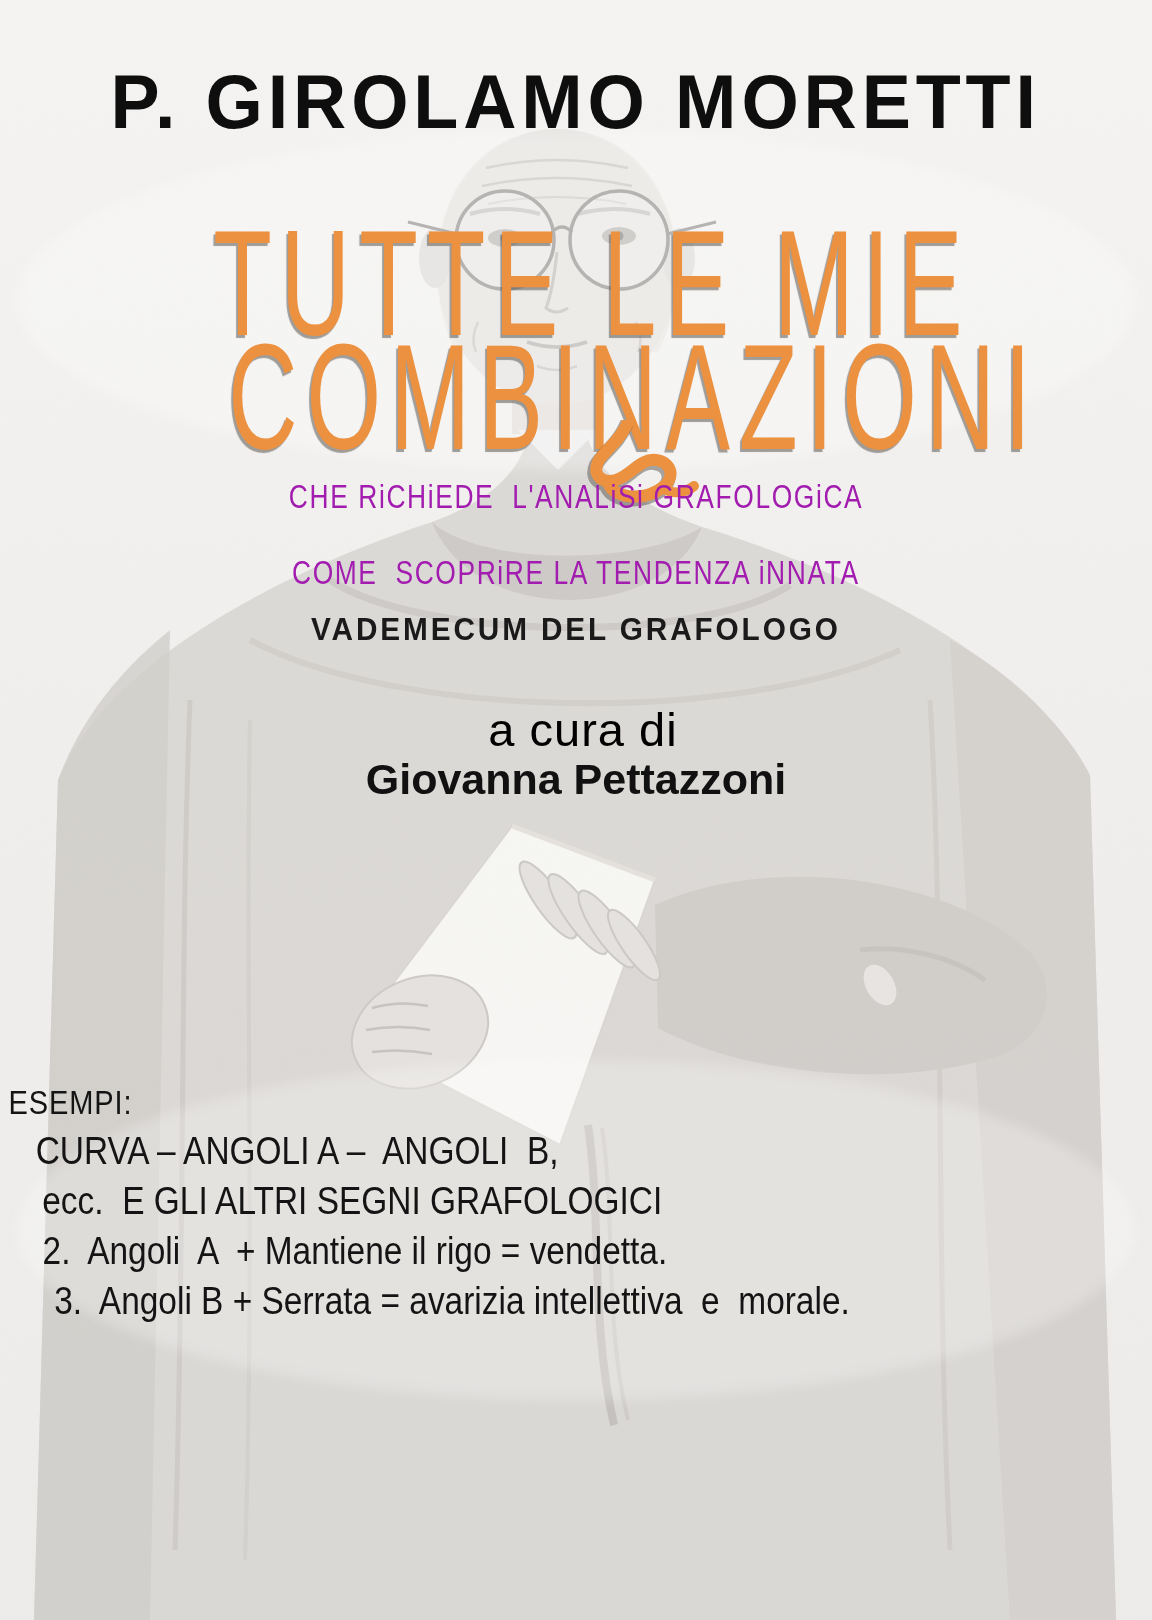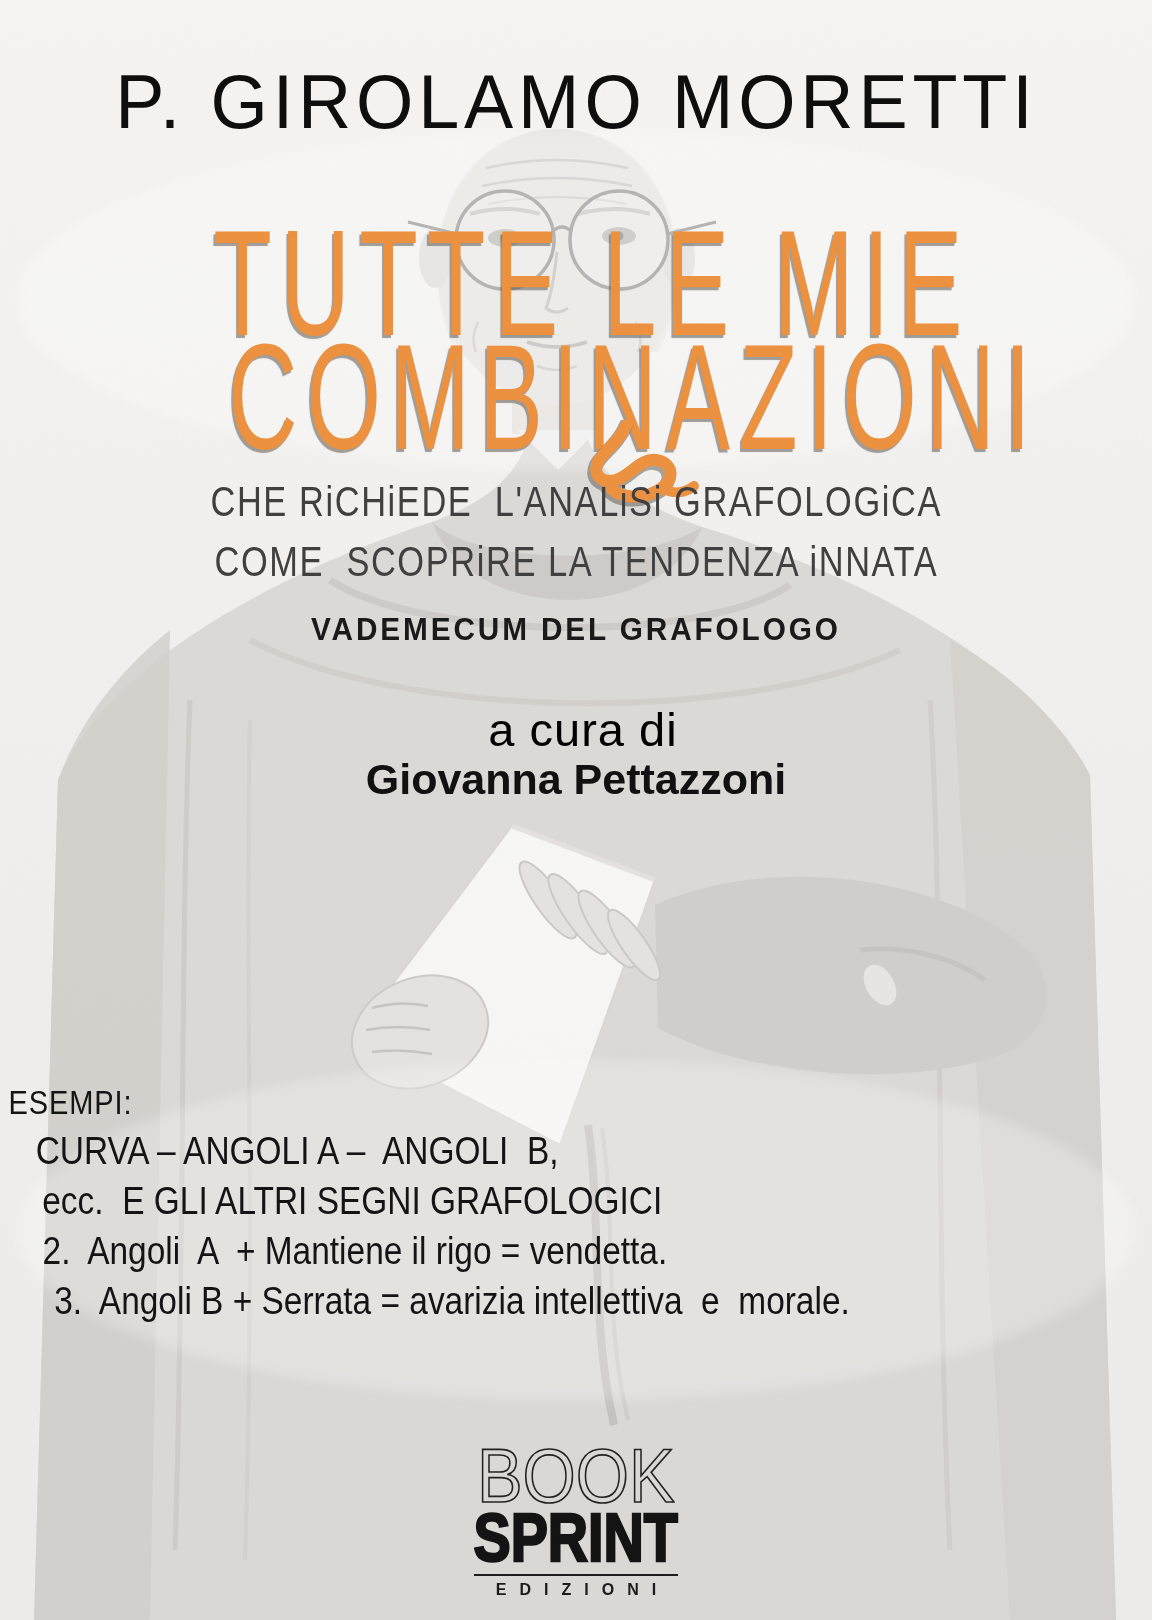--- a/index.html
+++ b/index.html
@@ -7,35 +7,35 @@
     position:relative; width:1152px; height:1620px; margin:0 auto;
     background:#f3f2f0; overflow:hidden;
     font-family:"Liberation Sans", sans-serif;
     -webkit-font-smoothing:antialiased;
   }
   .bgsvg { position:absolute; inset:0; width:1152px; height:1620px; }
 
   .line { position:absolute; left:0; right:0; text-align:center; white-space:pre; color:#161616; line-height:1; }
   .squeeze { display:inline-block; transform-origin:50% 50%; white-space:pre; }
 
-  .author { top:64px; font-size:76px; font-weight:400; color:#0e0e0e; letter-spacing:5px; }
+  .author { top:64px; font-size:76px; font-weight:700; color:#0e0e0e; letter-spacing:5px; }
   .author .squeeze { transform:scaleX(0.97); }
 
   .title { font-size:150px; font-weight:400; color:#ec913f;
            text-shadow:-3px 3px 1px rgba(90,84,78,0.55); letter-spacing:14px; }
   .title .squeeze { transform:scaleX(0.64); }
   .title1 { top:208px; }
   .title2 { top:322px; }
 
   .swirl { position:absolute; left:576px; top:420px; }
 
-  .subtitle { font-size:43px; font-weight:400; color:#404040; letter-spacing:2px; }
+  .subtitle { font-size:33px; font-weight:400; color:#a21caf; letter-spacing:2px; }
   .subtitle .squeeze { transform:scaleX(0.80); }
   .sub1 { top:480px; }
-  .sub2 { top:540px;text-align:center; }
+  .sub2 { top:556px;text-align:center; }
 
   .tagline { top:614px; font-size:31px; font-weight:700; letter-spacing:3px; color:#1a1a1a; }
   .tagline .squeeze { transform:scaleX(0.96); }
 
   .curator-prefix { top:706px; font-size:47px; font-weight:400; color:#000000; letter-spacing:1px;padding-left:14px; }
   .curator-name   { top:758px; font-size:43px; font-weight:700; color:#111; letter-spacing:0px; }
 
   .examples { position:absolute; top:1080px; left:0; right:0; text-align:left; color:#141414; }
   .examples .ex-line { display:block; white-space:pre; line-height:50px; font-size:38px; }
   .examples .ex-line > .squeeze { transform:scaleX(0.88); }
@@ -168,20 +168,14 @@
   <div class="line curator-name">Giovanna Pettazzoni</div>
 
   <div class="examples">
     <span class="ex-line ex-heading"><span class="squeeze">ESEMPI:</span></span>
     <span class="ex-line"><span class="squeeze">CURVA – ANGOLI A –  ANGOLI  B,</span></span>
     <span class="ex-line"><span class="squeeze">ecc.  E GLI ALTRI SEGNI GRAFOLOGICI</span></span>
     <span class="ex-line"><span class="squeeze">2.  Angoli  A  + Mantiene il rigo = vendetta.</span></span>
     <span class="ex-line"><span class="squeeze">3.  Angoli B + Serrata = avarizia intellettiva  e  morale.</span></span>
   </div>
 
-  <div class="publisher">
-    <div class="pub-book"><span class="squeeze">BOOK</span></div>
-    <div class="pub-sprint"><span class="squeeze">SPRINT</span></div>
-    <div class="pub-rule"></div>
-    <div class="pub-edizioni">EDIZIONI</div>
-  </div>
 
 </div>
 
 </body></html>

